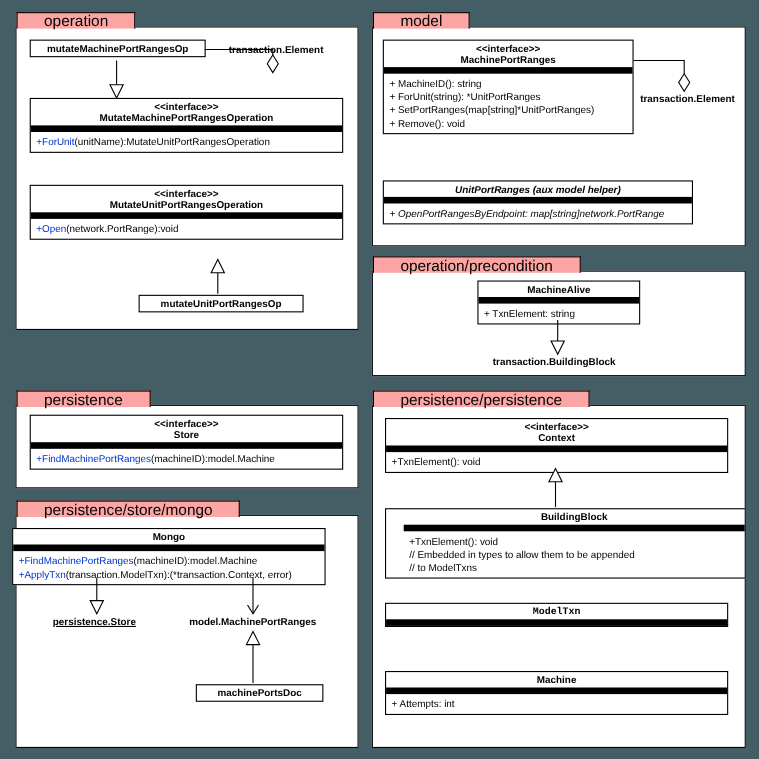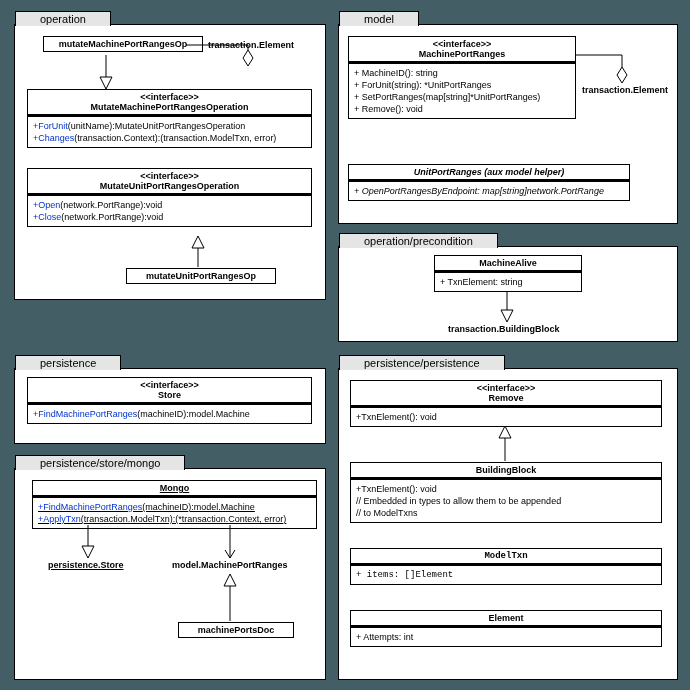--- a/index.html
+++ b/index.html
@@ -14,37 +14,37 @@
   }
   .package {
     position: absolute;
     background: #fff;
     border: 1px solid #000;
   }
   .package-tab {
     position: absolute;
     top: -14px;
     left: 0;
-    background: #e5e5e5;
+    background: #fca5a5;
     border: 1px solid #000;
     border-bottom: none;
     padding: 1px 24px 0px 24px;
     height: 13px;
-    font-size: 11px;
+    font-size: 14px;
     line-height: 12px;
   }
   .cls {
     position: absolute;
     background: #fff;
     border: 1px solid #000;
   }
   .cls-title {
     text-align: center;
     font-weight: bold;
-    border-bottom: 3px solid #000000;
+    border-bottom: 6px solid #000000;
     padding: 2px 4px;
   }
   .stereo {
     font-weight: bold;
     display: block;
   }
   .cls-body {
     padding: 3px 5px;
     line-height: 12px;
   }
@@ -66,45 +66,43 @@
     white-space: nowrap;
   }
 </style>
 </head>
 <body>
 
 <div class="package" style="left:14px; top:24px; width:310px; height:274px;">
   <div class="package-tab">operation</div>
 </div>
 
-<div class="cls" style="left:27px; top:36px; width:158px;margin-left:16px;">
+<div class="cls" style="left:27px; top:36px; width:158px;">
   <div class="cls-title" style="border-bottom:none;">mutateMachinePortRangesOp</div>
 </div>
 
 <div class="label" style="left:208px; top:40px;">transaction.Element</div>
 
 <div class="cls" style="left:27px; top:89px; width:283px;">
   <div class="cls-title">
     <span class="stereo">&lt;&lt;interface&gt;&gt;</span>
     <span>MutateMachinePortRangesOperation</span>
   </div>
   <div class="cls-body">
     <div><span class="blue">+ForUnit</span><span>(unitName):MutateUnitPortRangesOperation</span></div>
-    <div><span class="blue">+Changes</span><span>(transaction.Context):(transaction.ModelTxn, error)</span></div>
   </div>
 </div>
 
 <div class="cls" style="left:27px; top:168px; width:283px;">
   <div class="cls-title">
     <span class="stereo">&lt;&lt;interface&gt;&gt;</span>
     <span>MutateUnitPortRangesOperation</span>
   </div>
   <div class="cls-body">
     <div><span class="blue">+Open</span><span>(network.PortRange):void</span></div>
-    <div><span class="blue">+Close</span><span>(network.PortRange):void</span></div>
   </div>
 </div>
 
 <div class="cls" style="left:126px; top:268px; width:148px;">
   <div class="cls-title" style="border-bottom:none;">mutateUnitPortRangesOp</div>
 </div>
 
 <div class="package" style="left:338px; top:24px; width:338px; height:198px;">
   <div class="package-tab">model</div>
 </div>
@@ -158,55 +156,52 @@
   </div>
 </div>
 
 <div class="package" style="left:338px; top:368px; width:338px; height:310px;">
   <div class="package-tab">persistence/persistence</div>
 </div>
 
 <div class="cls" style="left:350px; top:380px; width:310px;">
   <div class="cls-title">
     <span class="stereo">&lt;&lt;interface&gt;&gt;</span>
-    <span>Remove</span>
+    <span>Context</span>
   </div>
   <div class="cls-body">
     <div>+TxnElement(): void</div>
   </div>
 </div>
 
-<div class="cls" style="left:350px; top:462px; width:310px;">
+<div class="cls" style="left:350px; top:462px; width:310px;padding-left:16px;">
   <div class="cls-title">BuildingBlock</div>
   <div class="cls-body">
     <div>+TxnElement(): void</div>
     <div>// Embedded in types to allow them to be appended</div>
     <div>// to ModelTxns</div>
   </div>
 </div>
 
 <div class="cls" style="left:350px; top:548px; width:310px;font-family:Liberation Mono, monospace;">
   <div class="cls-title">ModelTxn</div>
-  <div class="cls-body">
-    <div>+ items: []Element</div>
-  </div>
 </div>
 
 <div class="cls" style="left:350px; top:610px; width:310px;">
-  <div class="cls-title">Element</div>
+  <div class="cls-title">Machine</div>
   <div class="cls-body">
     <div>+ Attempts: int</div>
   </div>
 </div>
 
 <div class="package" style="left:14px; top:468px; width:310px; height:210px;">
   <div class="package-tab">persistence/store/mongo</div>
 </div>
 
-<div class="cls" style="left:32px; top:480px; width:283px;text-decoration:underline;">
+<div class="cls" style="left:11px; top:480px; width:283px;">
   <div class="cls-title">Mongo</div>
   <div class="cls-body">
     <div><span class="blue">+FindMachinePortRanges</span><span>(machineID):model.Machine</span></div>
     <div><span class="blue">+ApplyTxn</span><span>(transaction.ModelTxn):(*transaction.Context, error)</span></div>
   </div>
 </div>
 
 <div class="label" style="left:48px; top:560px;text-decoration:underline;">persistence.Store</div>
 
 <div class="label" style="left:172px; top:560px;">model.MachinePortRanges</div>

